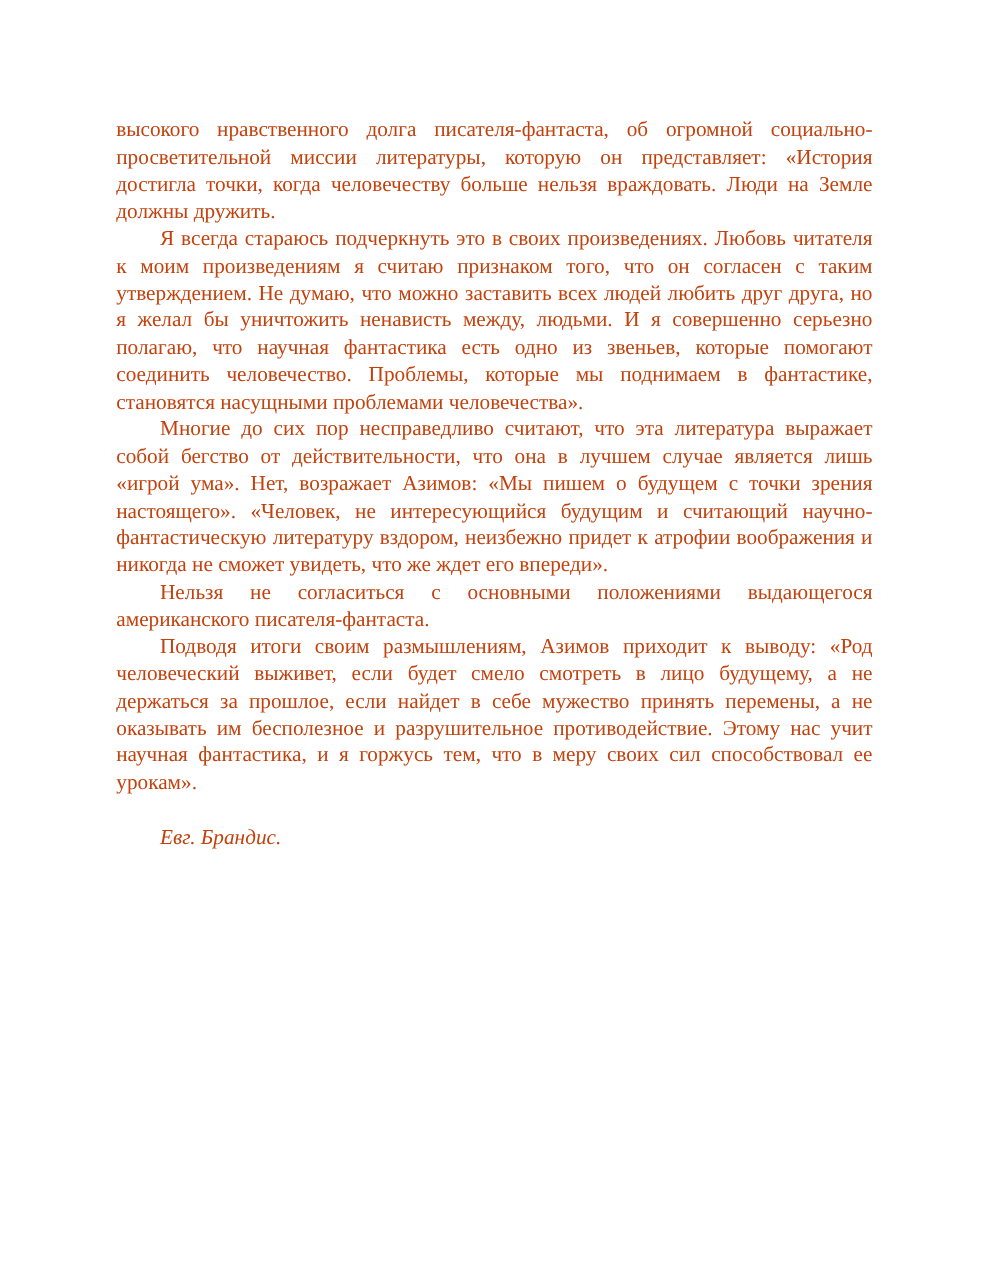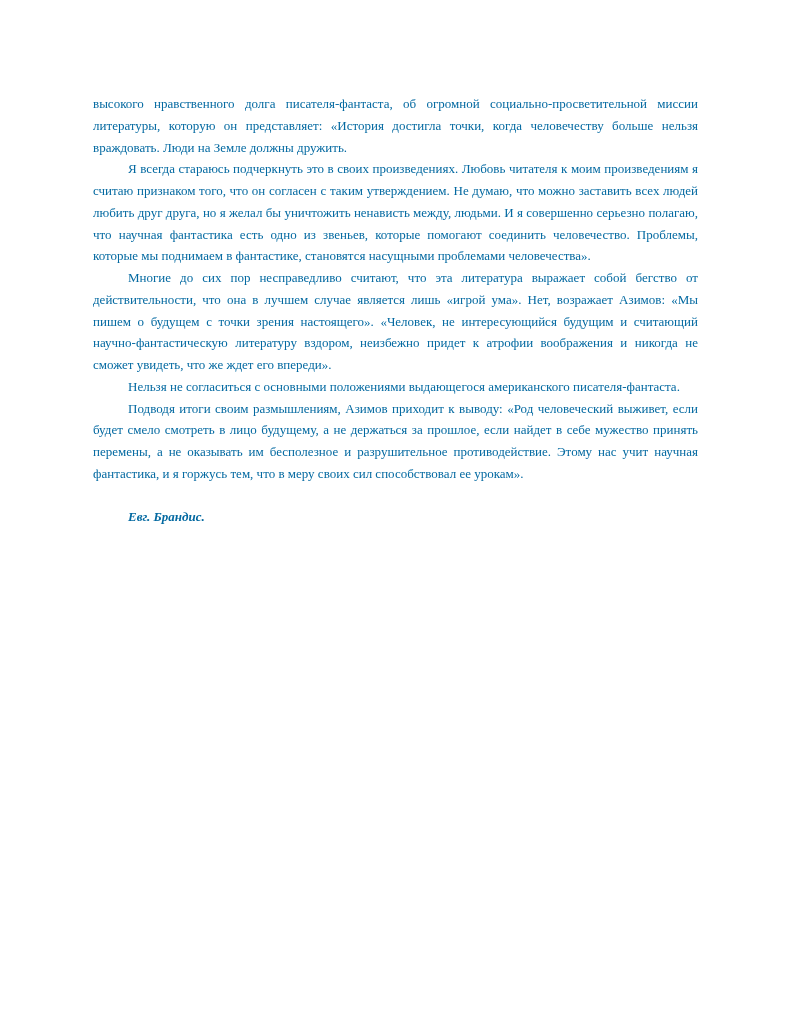--- a/index.html
+++ b/index.html
@@ -12,37 +12,36 @@
       height: 1024px;
       position: relative;
       overflow: hidden;
     }
     .page {
       position: absolute;
       left: 93px;
       top: 93px;
       width: 605px;
       font-family: "Liberation Serif", serif;
-      font-size: 13px;
+      font-size: 17px;
       line-height: 21.75px;
-      color: #0369a1;
+      color: #c2410c;
     }
     .para {
       margin: 0;
       text-align: justify;
       text-align-last: left;
     }
     .para.indent {
       text-indent: 35px;
     }
     .signature {
       margin: 21.75px 0 0 0;
       padding-left: 35px;
       font-style: italic;
-      font-weight: bold;
     }
   </style>
 </head>
 <body>
 
 <div class="page">
   <p class="para">высокого нравственного долга писателя-фантаста, об огромной социально-просветительной миссии литературы, которую он представляет: «История достигла точки, когда человечеству больше нельзя враждовать. Люди на Земле должны дружить.</p>
   <p class="para indent">Я всегда стараюсь подчеркнуть это в своих произведениях. Любовь читателя к моим произведениям я считаю признаком того, что он согласен с таким утверждением. Не думаю, что можно заставить всех людей любить друг друга, но я желал бы уничтожить ненависть между, людьми. И я совершенно серьезно полагаю, что научная фантастика есть одно из звеньев, которые помогают соединить человечество. Проблемы, которые мы поднимаем в фантастике, становятся насущными проблемами человечества».</p>
   <p class="para indent">Многие до сих пор несправедливо считают, что эта литература выражает собой бегство от действительности, что она в лучшем случае является лишь «игрой ума». Нет, возражает Азимов: «Мы пишем о будущем с точки зрения настоящего». «Человек, не интересующийся будущим и считающий научно-фантастическую литературу вздором, неизбежно придет к атрофии воображения и никогда не сможет увидеть, что же ждет его впереди».</p>
   <p class="para indent">Нельзя не согласиться с основными положениями выдающегося американского писателя-фантаста.</p>

